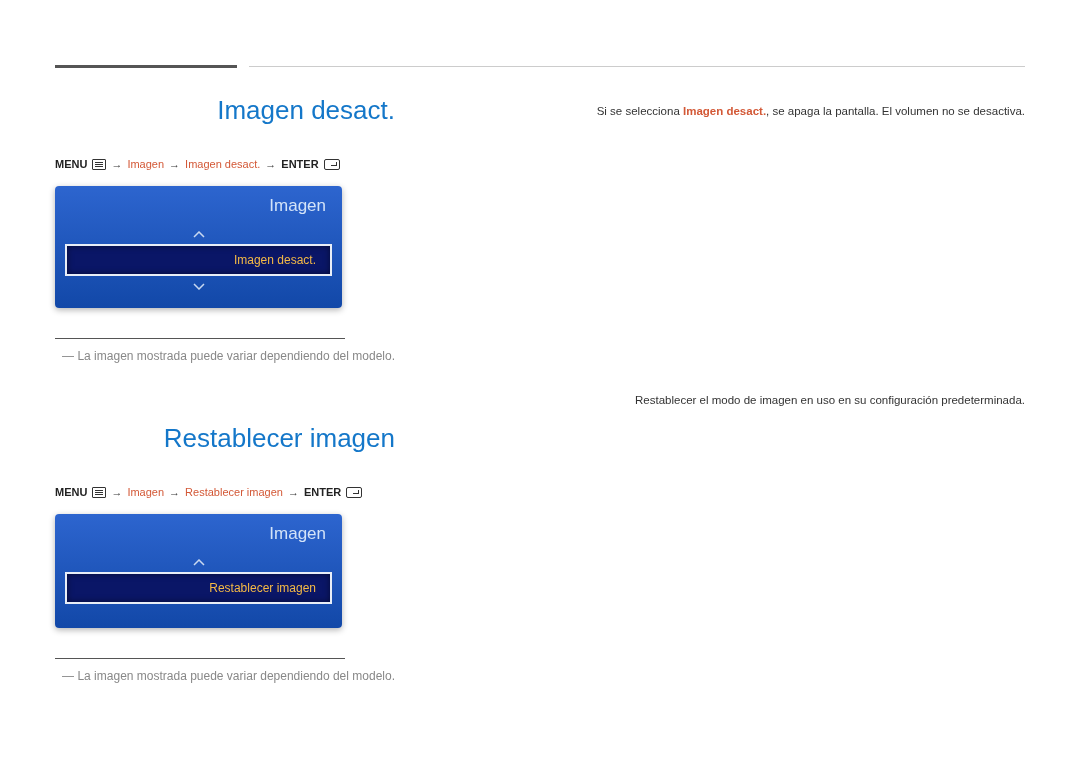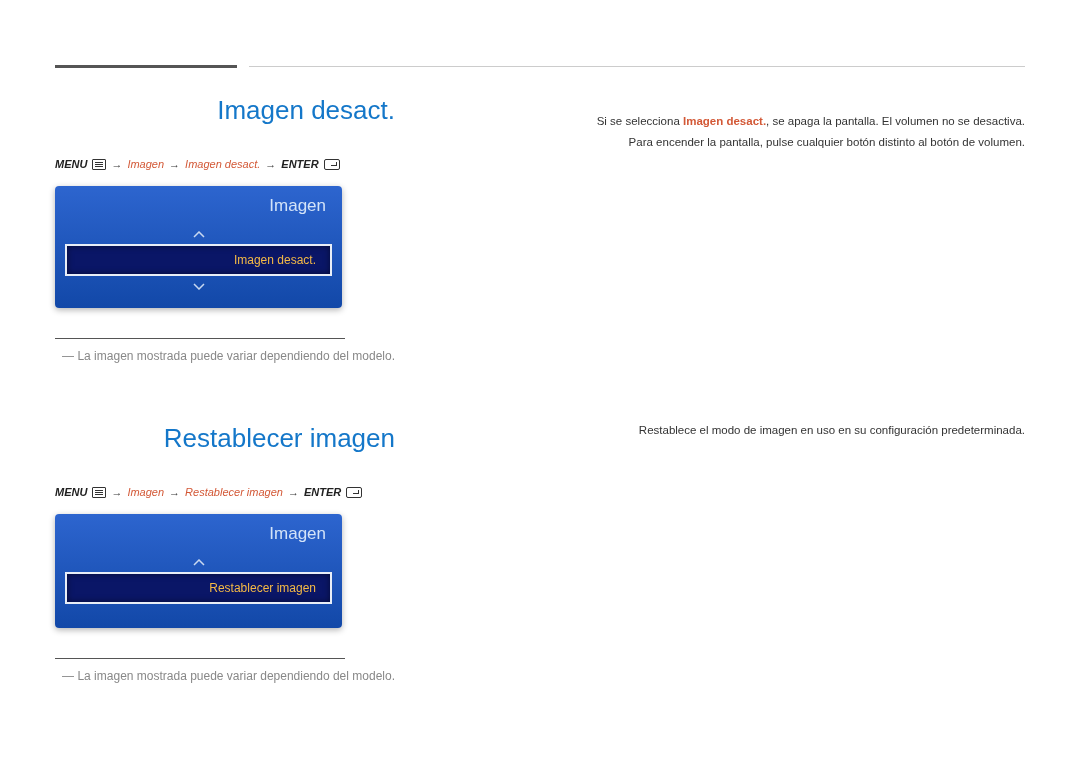--- a/index.html
+++ b/index.html
@@ -54,21 +54,20 @@
       margin-bottom: 32px;
     }
     .menu-path {
       font-size: 11px;
       color: #333;
       margin-bottom: 16px;
       display: flex;
       align-items: center;
       gap: 5px;
       flex-wrap: wrap;
-      font-style: italic;
     }
     .menu-path .bold {
       font-weight: bold;
       color: #222;
     }
     .menu-path .highlighted {
       color: #d35836;
     }
     .menu-icon {
       display: inline-flex;
@@ -268,21 +267,20 @@
         <div class="menu-box-item">Restablecer imagen</div>
         <div style="height:24px"></div>
       </div>
 
       <div class="note-divider"></div>
       <div class="note-text">La imagen mostrada puede variar dependiendo del modelo.</div>
     </div>
   </div>
 
   <div class="right-col">
-    <div class="body-text" style="margin-top:16px;">
+    <div class="body-text" style="margin-top:6px;">
       <span>Si se selecciona </span><span class="highlighted">Imagen desact.</span><span>, se apaga la pantalla. El volumen no se desactiva.</span>
       <br>
-      <span>Para encender la pantalla, pulse cualquier botón distinto al botón de volumen.</span>
     </div>
 
-    <div class="body-text" style="margin-top:268px;">Restablece el modo de imagen en uso en su configuración predeterminada.</div>
+    <div class="body-text" style="margin-top:268px;">Restablecer el modo de imagen en uso en su configuración predeterminada.</div>
   </div>
 </div>
 
 </body></html>

